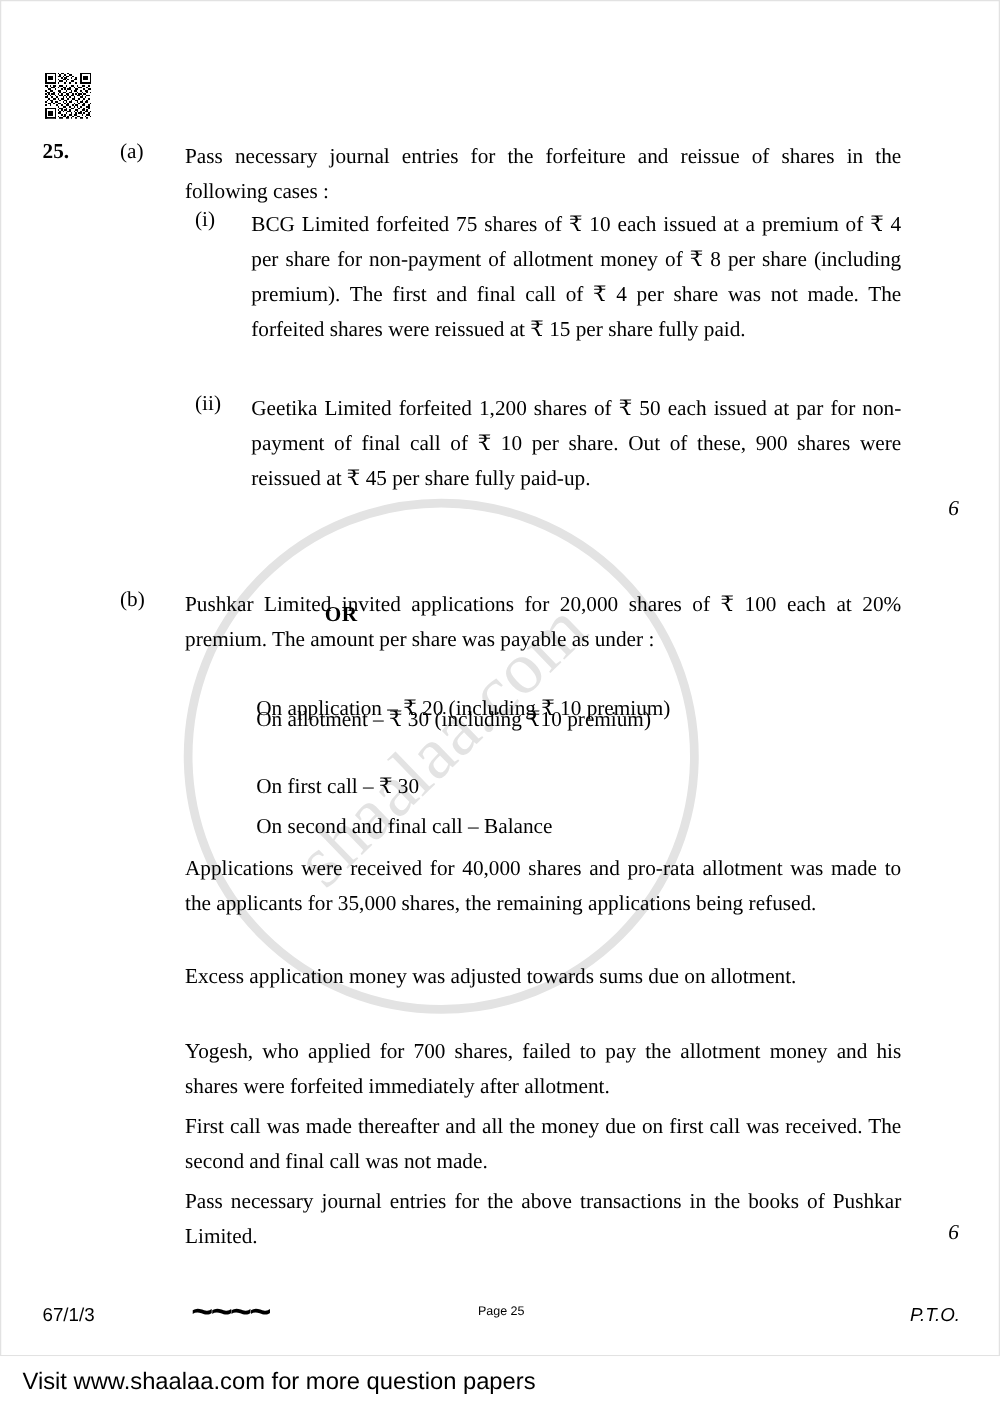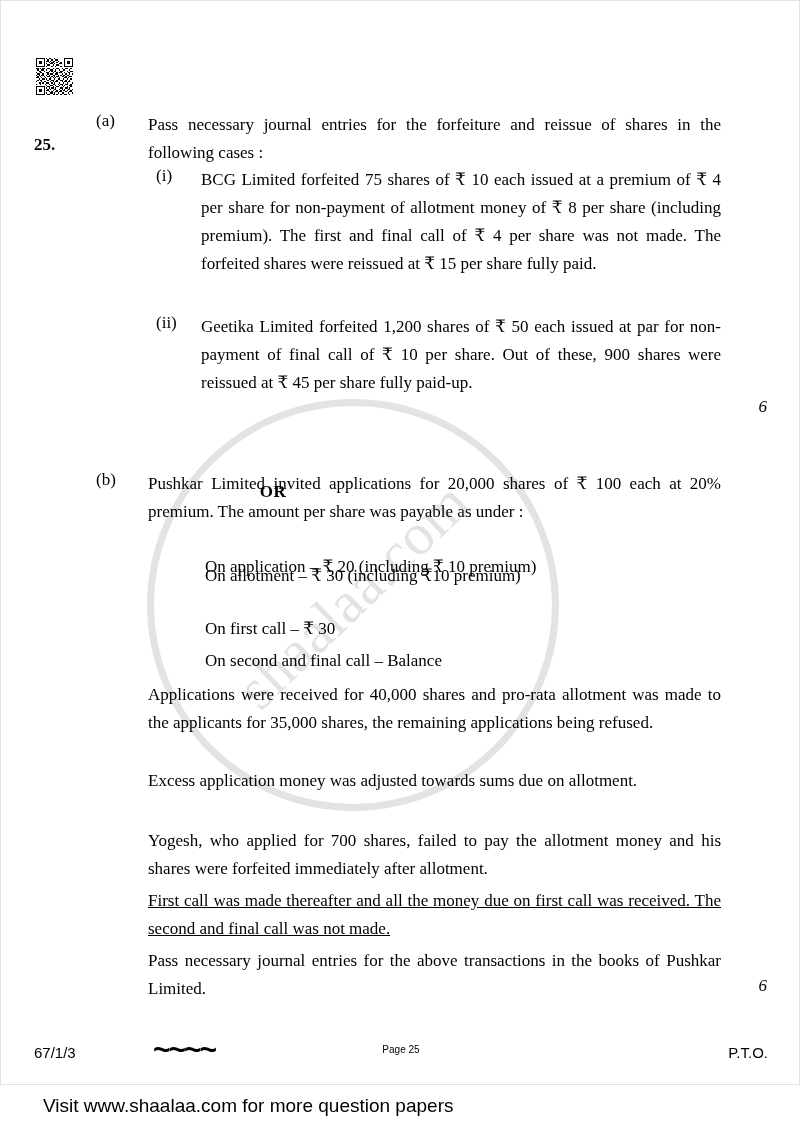--- a/index.html
+++ b/index.html
@@ -73,21 +73,20 @@
     width: 37px;
     height: 37px;
   }
 
   .qnum {
     position: absolute;
     left: 33px;
     top: 110px;
     font-size: 17px;
     font-weight: bold;
-    margin-top: 24px;
   }
 
   .part-label {
     position: absolute;
     font-size: 17px;
   }
   .roman-label {
     position: absolute;
     font-size: 17px;
   }
@@ -161,38 +160,38 @@
     text-align: center;
     font-family: "Liberation Sans", "DejaVu Sans", sans-serif;
     font-size: 10px;
   }
   #footer .pto {
     position: absolute;
     right: 33px;
     top: 3px;
     font-family: "Liberation Sans", "DejaVu Sans", sans-serif;
     font-size: 15px;
+    font-style: italic;
   }
 
   #banner {
     position: absolute;
     left: 0;
     top: 1085px;
     width: 800px;
     height: 46px;
     background: #ffffff;
   }
   #banner .banner-text {
     position: absolute;
     left: 18px;
     top: 10px;
     font-family: "Liberation Sans", "DejaVu Sans", sans-serif;
     font-size: 19px;
     color: #000000;
-    margin-left: 25px;
   }
 </style>
 </head>
 <body>
 
 <div id="page">
 
   <div id="watermark"></div>
   <div id="watermark-text">shaalaa.com</div>
 
@@ -432,21 +431,21 @@
     <div class="para" style="left:147px; top:469px; width:573px;">Pushkar Limited invited applications for 20,000 shares of ₹ 100 each at 20% premium. The amount per share was payable as under :</div>
 
     <div class="sched" style="top:551px;">On application – ₹ 20 (including ₹ 10 premium)</div>
     <div class="sched" style="top:560px;">On allotment – ₹ 30 (including ₹10 premium)</div>
     <div class="sched" style="top:613px;">On first call – ₹ 30</div>
     <div class="sched" style="top:645px;">On second and final call – Balance</div>
 
     <div class="para" style="left:147px; top:680px; width:573px;">Applications were received for 40,000 shares and pro-rata allotment was made to the applicants for 35,000 shares, the remaining applications being refused.</div>
     <div class="para" style="left:147px; top:766px; width:573px;">Excess application money was adjusted towards sums due on allotment.</div>
     <div class="para" style="left:147px; top:826px; width:573px;">Yogesh, who applied for 700 shares, failed to pay the allotment money and his shares were forfeited immediately after allotment.</div>
-    <div class="para" style="left:147px; top:886px; width:573px;text-decoration:underline;">First call was made thereafter and all the money due on first call was received. The second and final call was not made.</div>
+    <div class="para" style="left:147px; top:886px; width:573px;">First call was made thereafter and all the money due on first call was received. The second and final call was not made.</div>
     <div class="para" style="left:147px; top:946px; width:573px;">Pass necessary journal entries for the above transactions in the books of Pushkar Limited.</div>
 
     <div class="marks" style="top:975px;">6</div>
 
   </div>
 
   <div id="footer">
     <div class="code">67/1/3</div>
     <div class="squiggle">~~~~</div>
     <div class="pageno">Page 25</div>

